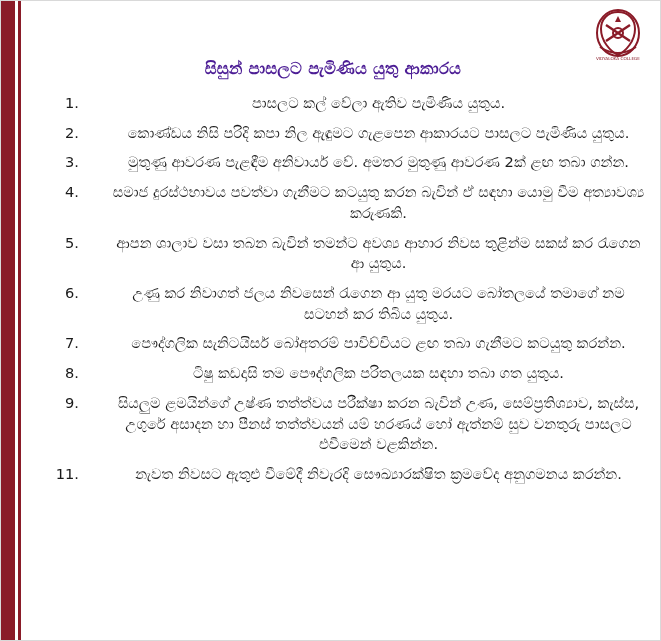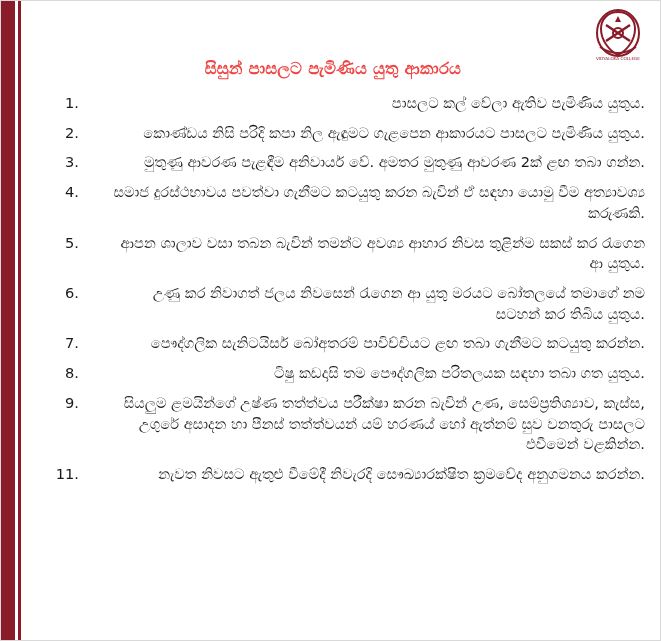--- a/index.html
+++ b/index.html
@@ -55,21 +55,21 @@
     height: 641px;
   }
   .title {
     position: absolute;
     left: 0;
     top: 58px;
     width: 616px;
     text-align: center;
     font-size: 16.5px;
     font-weight: bold;
-    color: #ef4444;
+    color: #4c1d95;
     letter-spacing: 0.2px;
   }
   .list {
     position: absolute;
     left: 24px;
     top: 92px;
     width: 596px;
   }
   .item {
     display: flex;
@@ -80,21 +80,21 @@
     line-height: 1.42;
   }
   .num {
     flex: 0 0 30px;
     text-align: right;
     padding-right: 9px;
     white-space: nowrap;
   }
   .txt {
     flex: 1 1 auto;
-    text-align: right;
+    text-align: center;
     margin-left: 24px;
   }
 </style>
 </head>
 <body>
 
 <div class="page">
 
   <div class="left-bar-outer"></div>
   <div class="left-bar-inner"></div>

